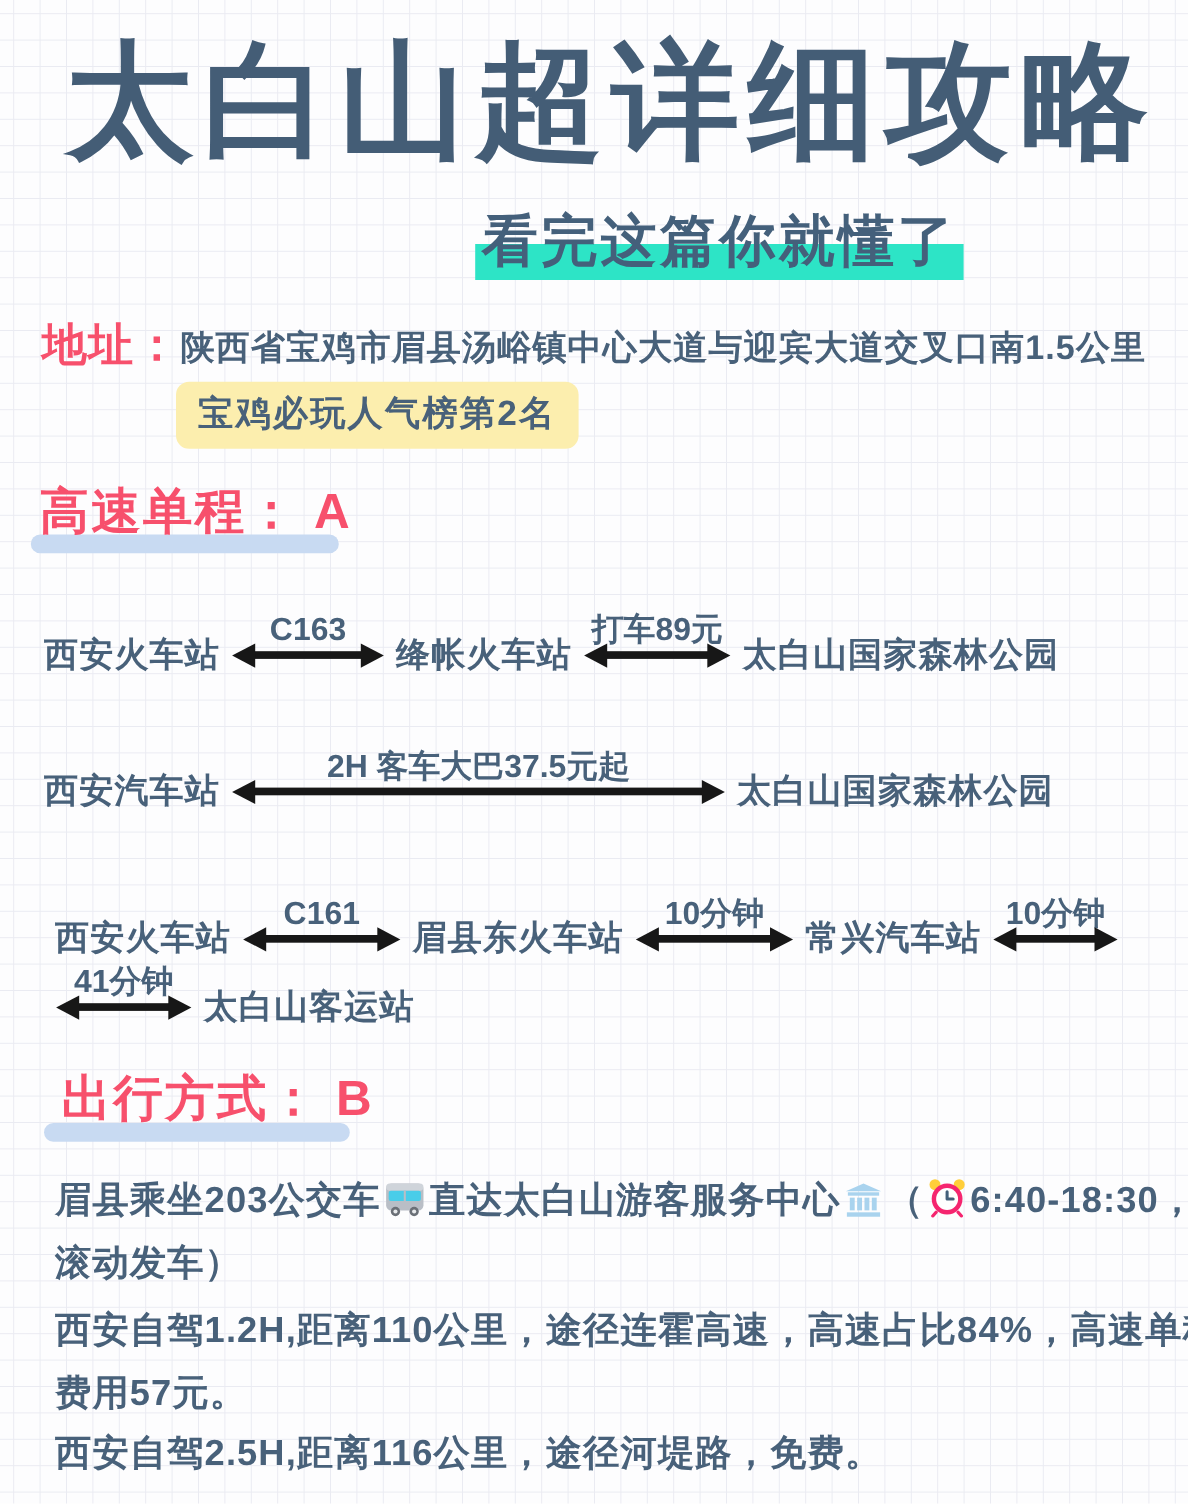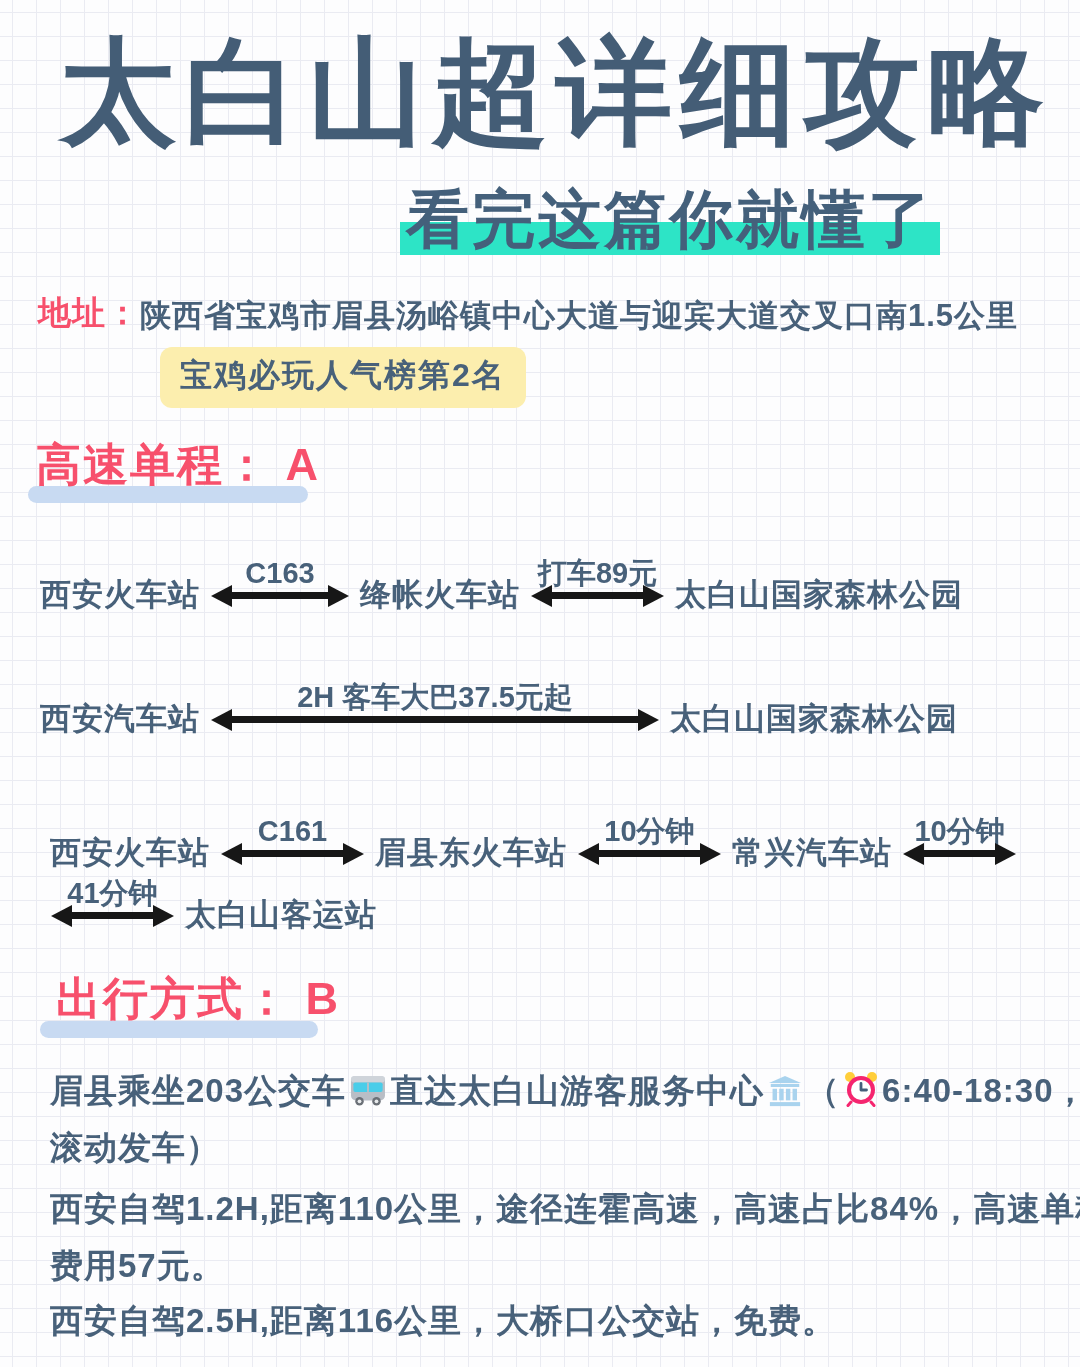--- a/index.html
+++ b/index.html
@@ -13,27 +13,27 @@
       linear-gradient(90deg, #eaebf2 1px, transparent 1px);
     background-size:24px 24px;
     background-position:12px 12px;
   }
   .title {
     position:absolute; top:22px; left:16px; width:100%;
     text-align:center; font-size:116px; line-height:140px;
     letter-spacing:8px; color:#445d76; white-space:nowrap;
   }
   .subtitle {
-    position:absolute; top:182px; left:400px;
-    font-size:63px; line-height:74px; letter-spacing:3px; color:#44607b;
+    position:absolute; top:182px; left:432px;
+    font-size:51px; line-height:74px; letter-spacing:3px; color:#44607b;
     background:linear-gradient(to bottom, transparent 54%, #2de4c6 54%, #2de4c6 98%, transparent 98%);
     padding:0 6px; white-space:nowrap;
   }
   .addr { position:absolute; top:288px; left:38px; display:flex; align-items:flex-start; }
-  .addr-label { color:#f7506c; font-size:33px; line-height:50px; letter-spacing:1px; white-space:nowrap; }
+  .addr-label { color:#f7506c; font-size:41px; line-height:50px; letter-spacing:1px; white-space:nowrap; }
   .addr-value { font-size:31px; line-height:40px; margin-top:8px; letter-spacing:1px; white-space:nowrap; }
   .badge {
     position:absolute; top:347px; left:160px;
     background:#fceeae; border-radius:12px; padding:7px 20px 10px;
     font-size:32px; letter-spacing:2px; white-space:nowrap;
   }
   .head-bar { position:absolute; height:17px; border-radius:9px; background:#c8daf2; }
   .bar-a { top:486px; left:28px; width:280px; }
   .bar-b { top:1021px; left:40px; width:278px; }
   .sec-head { position:absolute; font-size:45px; line-height:50px; color:#f7506c; letter-spacing:2px; white-space:nowrap; z-index:1; }
@@ -170,16 +170,16 @@
       <span>滚动发车）</span>
     </div>
   </div>
 
   <div class="para p2">
     <div class="pline">西安自驾1.2H,距离110公里，途径连霍高速，高速占比84%，高速单程</div>
     <div class="pline">费用57元。</div>
   </div>
 
   <div class="para p3">
-    <div class="pline">西安自驾2.5H,距离116公里，大桥口公交站，免费。</div>
+    <div class="pline">西安自驾2.5H,距离116公里，途径河堤路，免费。</div>
   </div>
 
 </div>
 
 </body></html>

